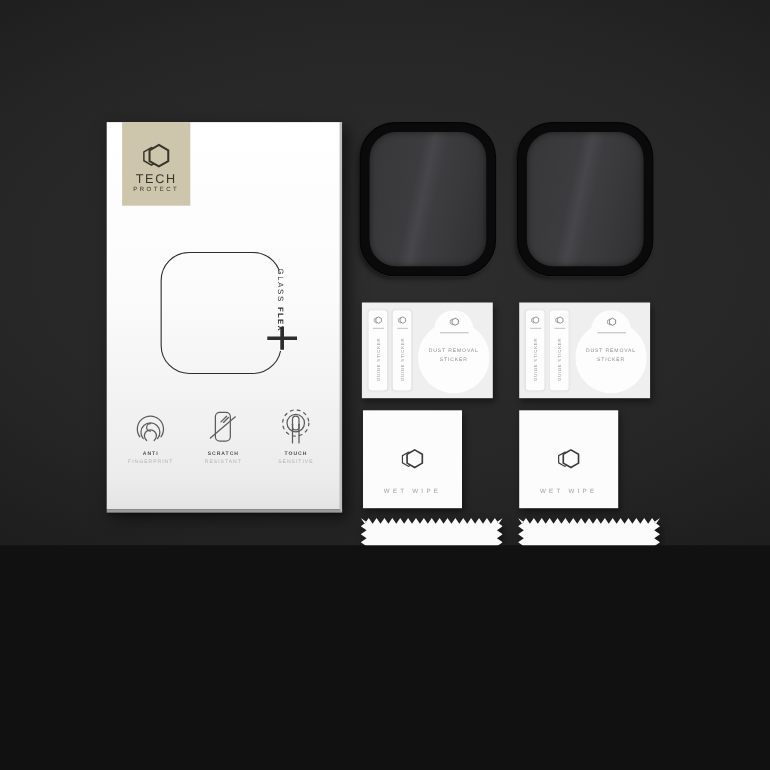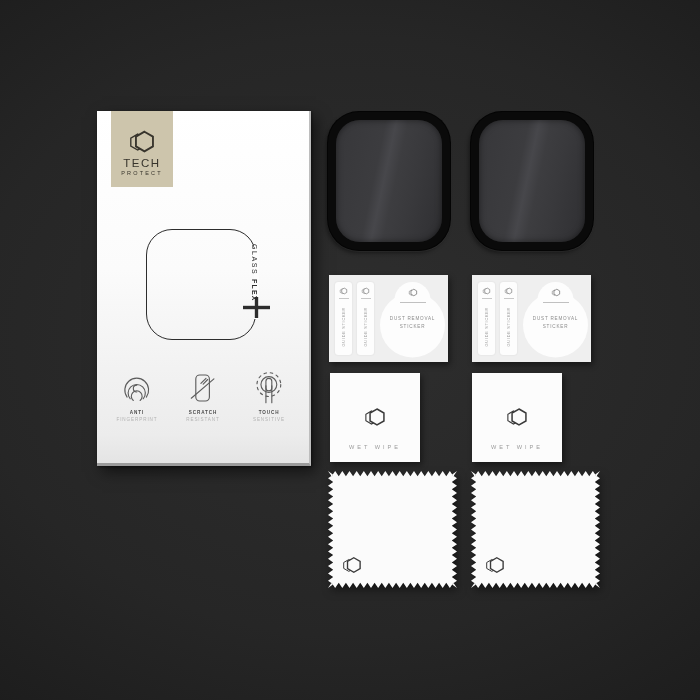--- a/index.html
+++ b/index.html
@@ -1,17 +1,17 @@
 <!DOCTYPE html>
 <html><head>
 <meta charset="utf-8">
 <style>
   html,body{margin:0;padding:0;background:#111;}
   .stage{
-    position:relative;width:700px;height:700px;overflow:hidden;
+    position:relative;width:700px;height:496px;overflow:hidden;
     font-family:"Liberation Sans", sans-serif;
     background:radial-gradient(120% 95% at 50% 48%, #2e2e2e 0%, #262626 45%, #1b1b1b 75%, #141414 100%);
   }
   
   .box{
     position:absolute;left:97px;top:111px;width:212px;height:352px;
     background:linear-gradient(180deg,#ffffff 0%,#fbfbfb 45%,#ececec 92%,#e4e4e4 100%);
     border-right:2px solid #bdbdbd;border-bottom:3px solid #9b9b9b;
     box-shadow:5px 6px 14px rgba(0,0,0,.55), 1px 1px 2px rgba(0,0,0,.4);
   }

